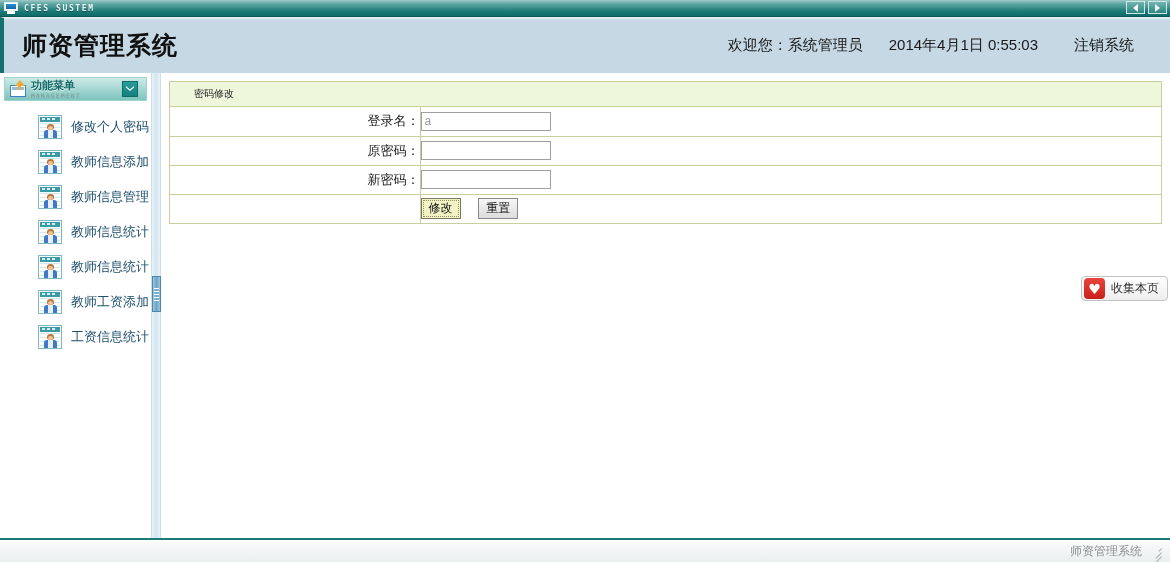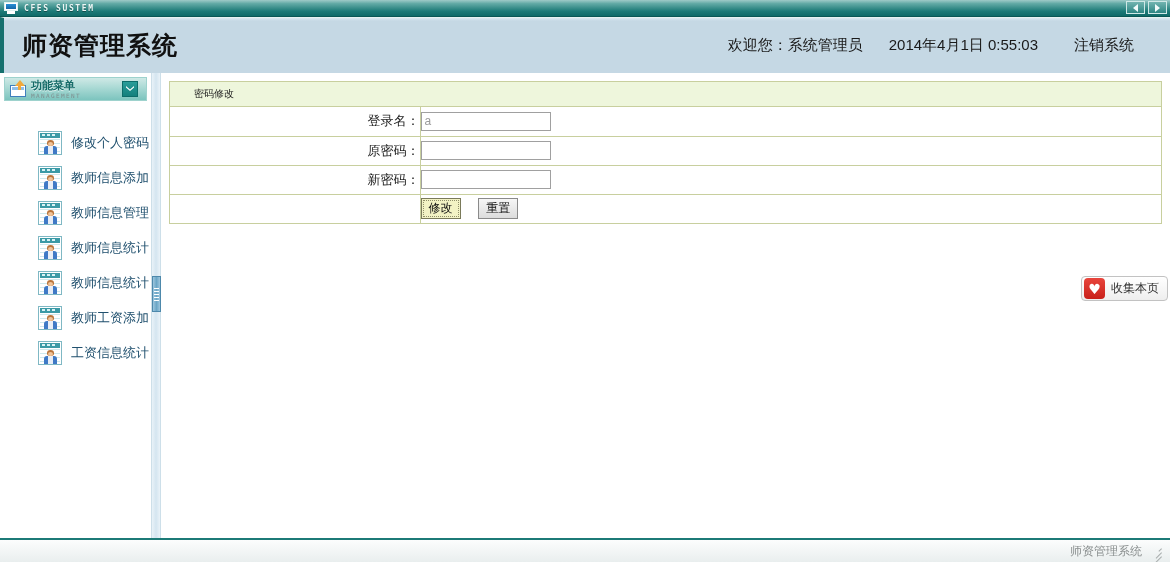--- a/index.html
+++ b/index.html
@@ -125,21 +125,21 @@
     width: 152px;
     flex: 0 0 152px;
     background: #ffffff;
     border-right: 1px solid #cddfe9;
     position: relative;
     display: flex; flex-direction: column;
   }
   .menu-head {
     height: 24px;
     flex: 0 0 24px;
-    margin: 4px 4px 16px 4px;
+    margin: 4px 4px 0 4px;
     background: linear-gradient(to bottom, #cfe9e6 0%, #a9d9d4 45%, #7cc4be 100%);
     border: 1px solid #9ed2cd;
     position: relative;
     display: flex; align-items: center;
     padding-left: 4px;
   }
   .mh-icon {
     width: 18px; height: 18px; flex: 0 0 18px;
     position: relative; margin-right: 4px;
   }

